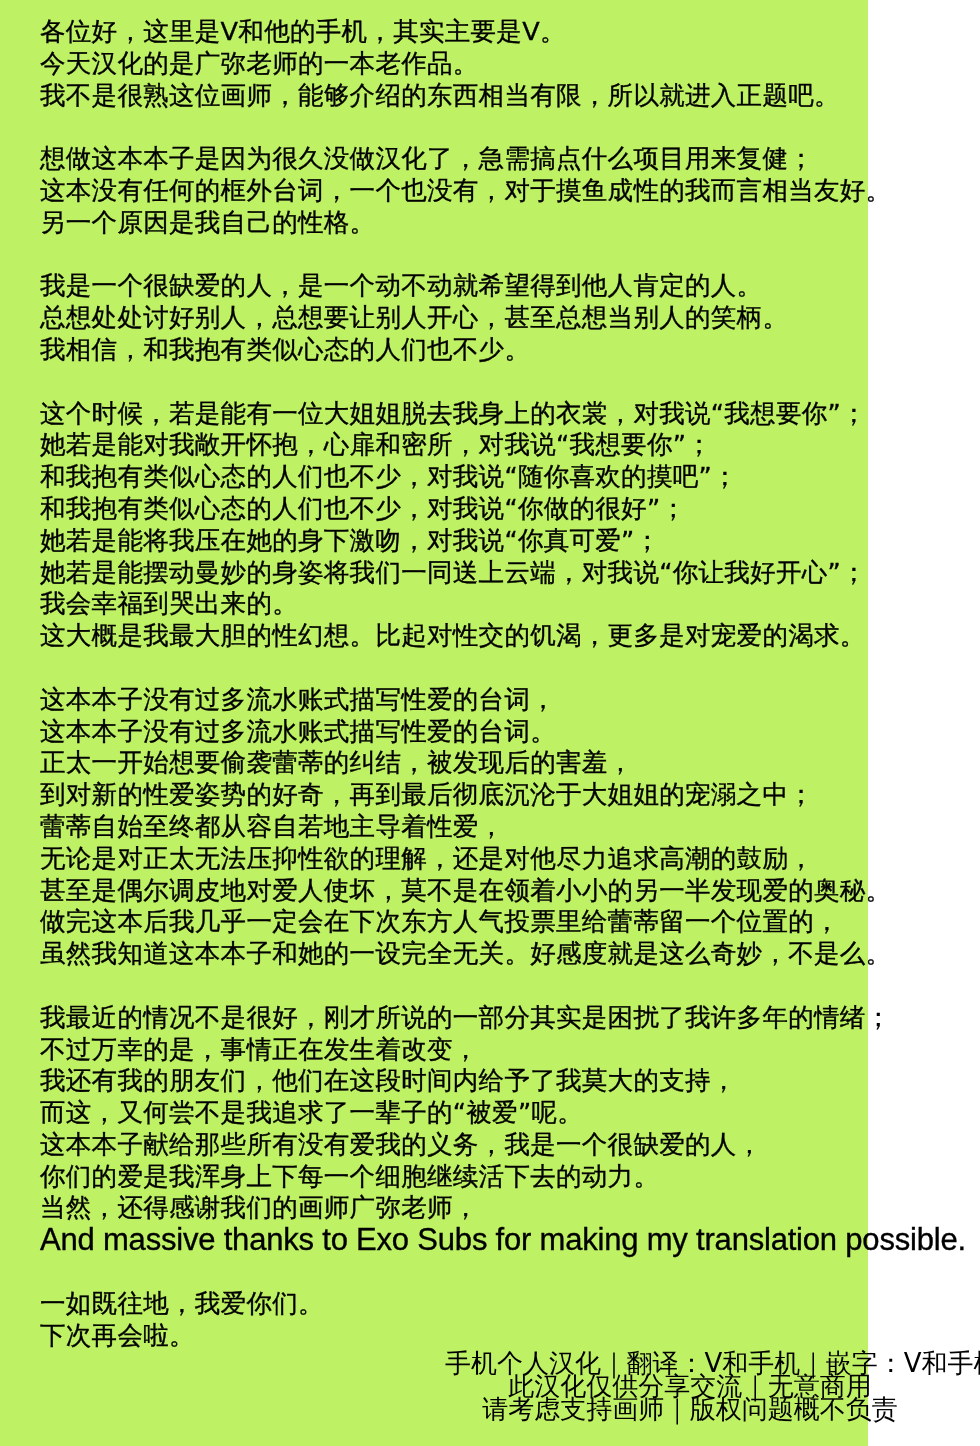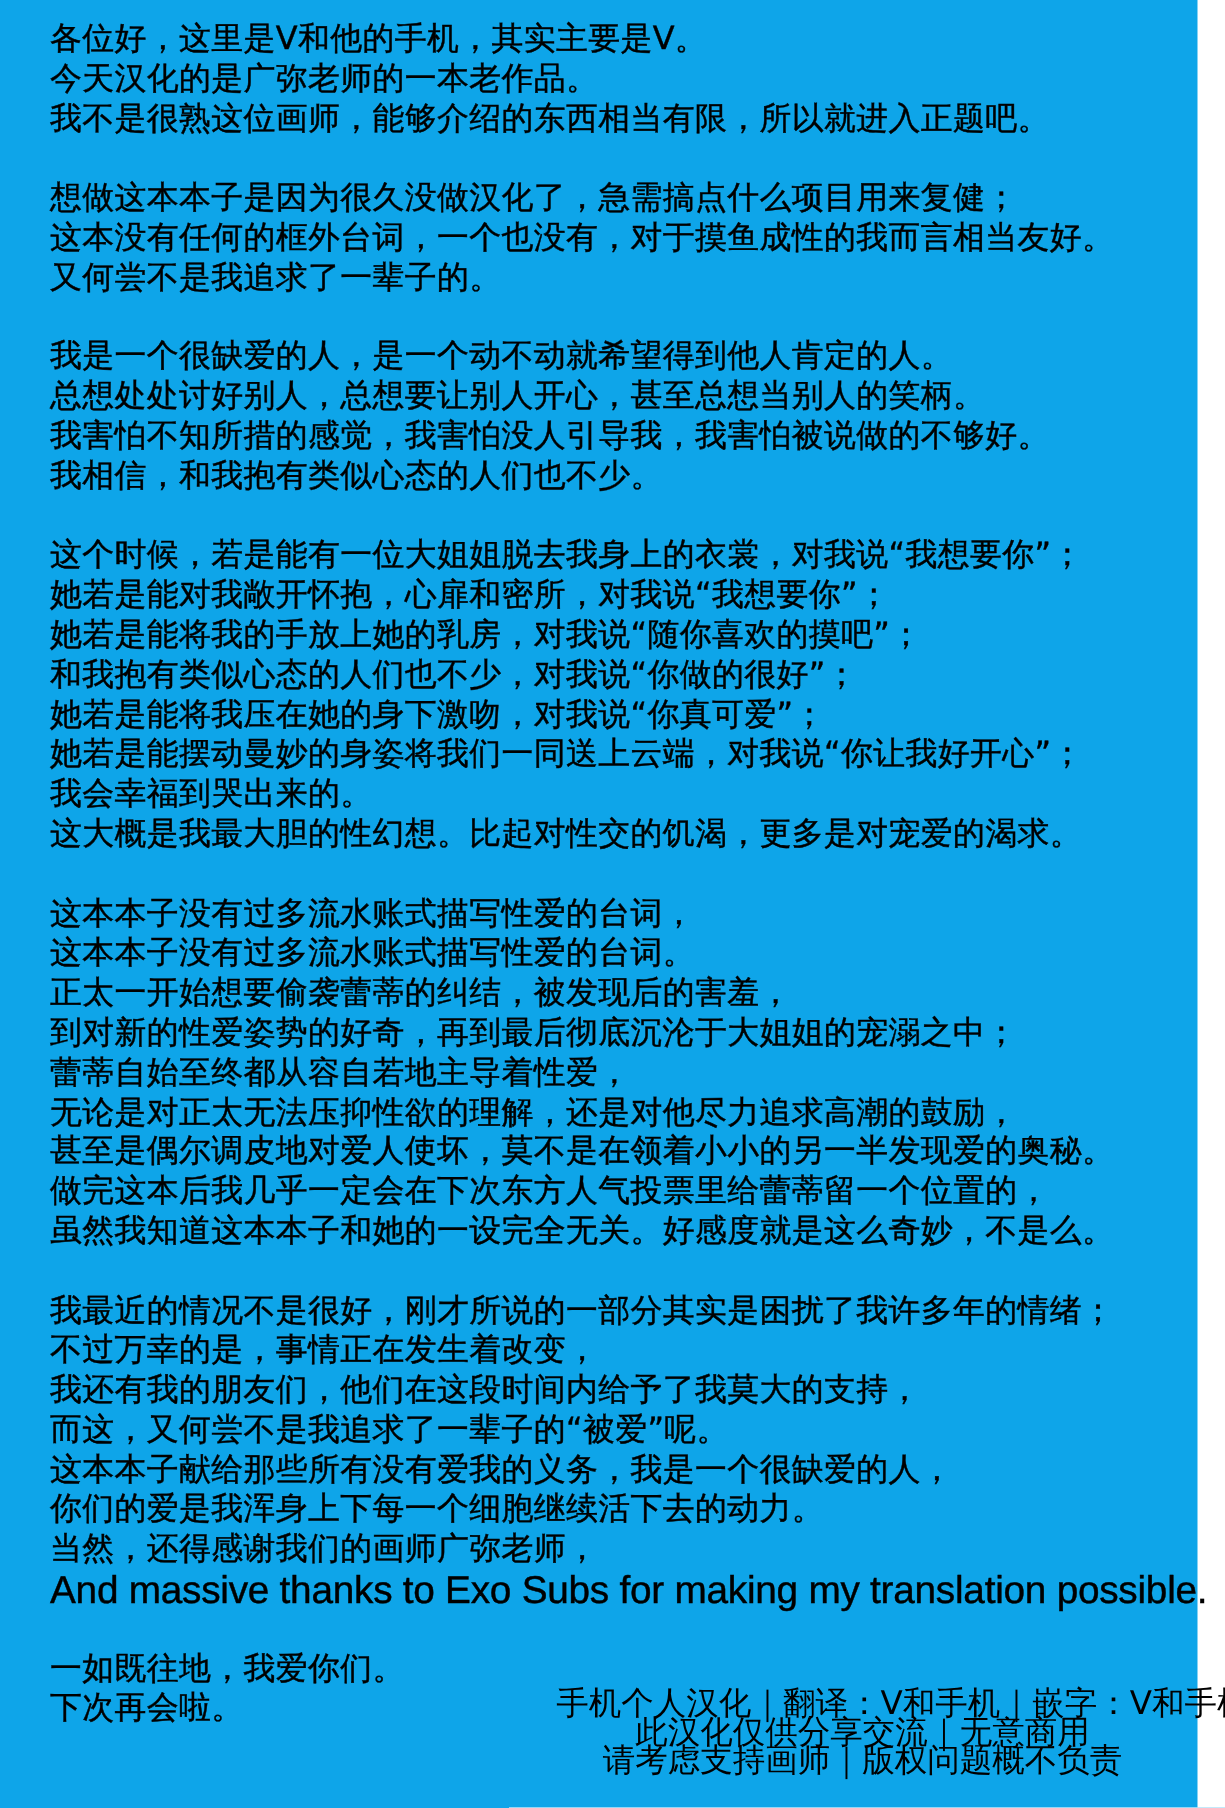--- a/index.html
+++ b/index.html
@@ -11,23 +11,23 @@
     width: 980px;
     height: 1446px;
     position: relative;
     overflow: hidden;
     color: #000000;
   }
   .page {
     position: absolute;
     left: 0;
     top: 0;
-    width: 958px;
+    width: 868px;
     height: 1446px;
-    background: #0ea5e9;
+    background: #bef264;
   }
   .afterword {
     position: absolute;
     left: 40px;
     top: 16px;
     width: 935px;
     font-family: "DejaVu Sans", "Liberation Sans", sans-serif;
     font-size: 25.5px;
     line-height: 31.8px;
     font-weight: normal;
@@ -73,34 +73,33 @@
 
     <div class="para">
       <span class="line">各位好，这里是V和他的手机，其实主要是V。</span>
       <span class="line">今天汉化的是广弥老师的一本老作品。</span>
       <span class="line">我不是很熟这位画师，能够介绍的东西相当有限，所以就进入正题吧。</span>
     </div>
 
     <div class="para">
       <span class="line">想做这本本子是因为很久没做汉化了，急需搞点什么项目用来复健；</span>
       <span class="line">这本没有任何的框外台词，一个也没有，对于摸鱼成性的我而言相当友好。</span>
-      <span class="line">又何尝不是我追求了一辈子的。</span>
+      <span class="line">另一个原因是我自己的性格。</span>
     </div>
 
     <div class="para">
       <span class="line">我是一个很缺爱的人，是一个动不动就希望得到他人肯定的人。</span>
       <span class="line">总想处处讨好别人，总想要让别人开心，甚至总想当别人的笑柄。</span>
-      <span class="line">我害怕不知所措的感觉，我害怕没人引导我，我害怕被说做的不够好。</span>
       <span class="line">我相信，和我抱有类似心态的人们也不少。</span>
     </div>
 
     <div class="para">
       <span class="line">这个时候，若是能有一位大姐姐脱去我身上的衣裳，对我说“我想要你”；</span>
       <span class="line">她若是能对我敞开怀抱，心扉和密所，对我说“我想要你”；</span>
-      <span class="line">她若是能将我的手放上她的乳房，对我说“随你喜欢的摸吧”；</span>
+      <span class="line">和我抱有类似心态的人们也不少，对我说“随你喜欢的摸吧”；</span>
       <span class="line">和我抱有类似心态的人们也不少，对我说“你做的很好”；</span>
       <span class="line">她若是能将我压在她的身下激吻，对我说“你真可爱”；</span>
       <span class="line">她若是能摆动曼妙的身姿将我们一同送上云端，对我说“你让我好开心”；</span>
       <span class="line">我会幸福到哭出来的。</span>
       <span class="line">这大概是我最大胆的性幻想。比起对性交的饥渴，更多是对宠爱的渴求。</span>
     </div>
 
     <div class="para">
       <span class="line">这本本子没有过多流水账式描写性爱的台词，</span>
       <span class="line">这本本子没有过多流水账式描写性爱的台词。</span>

